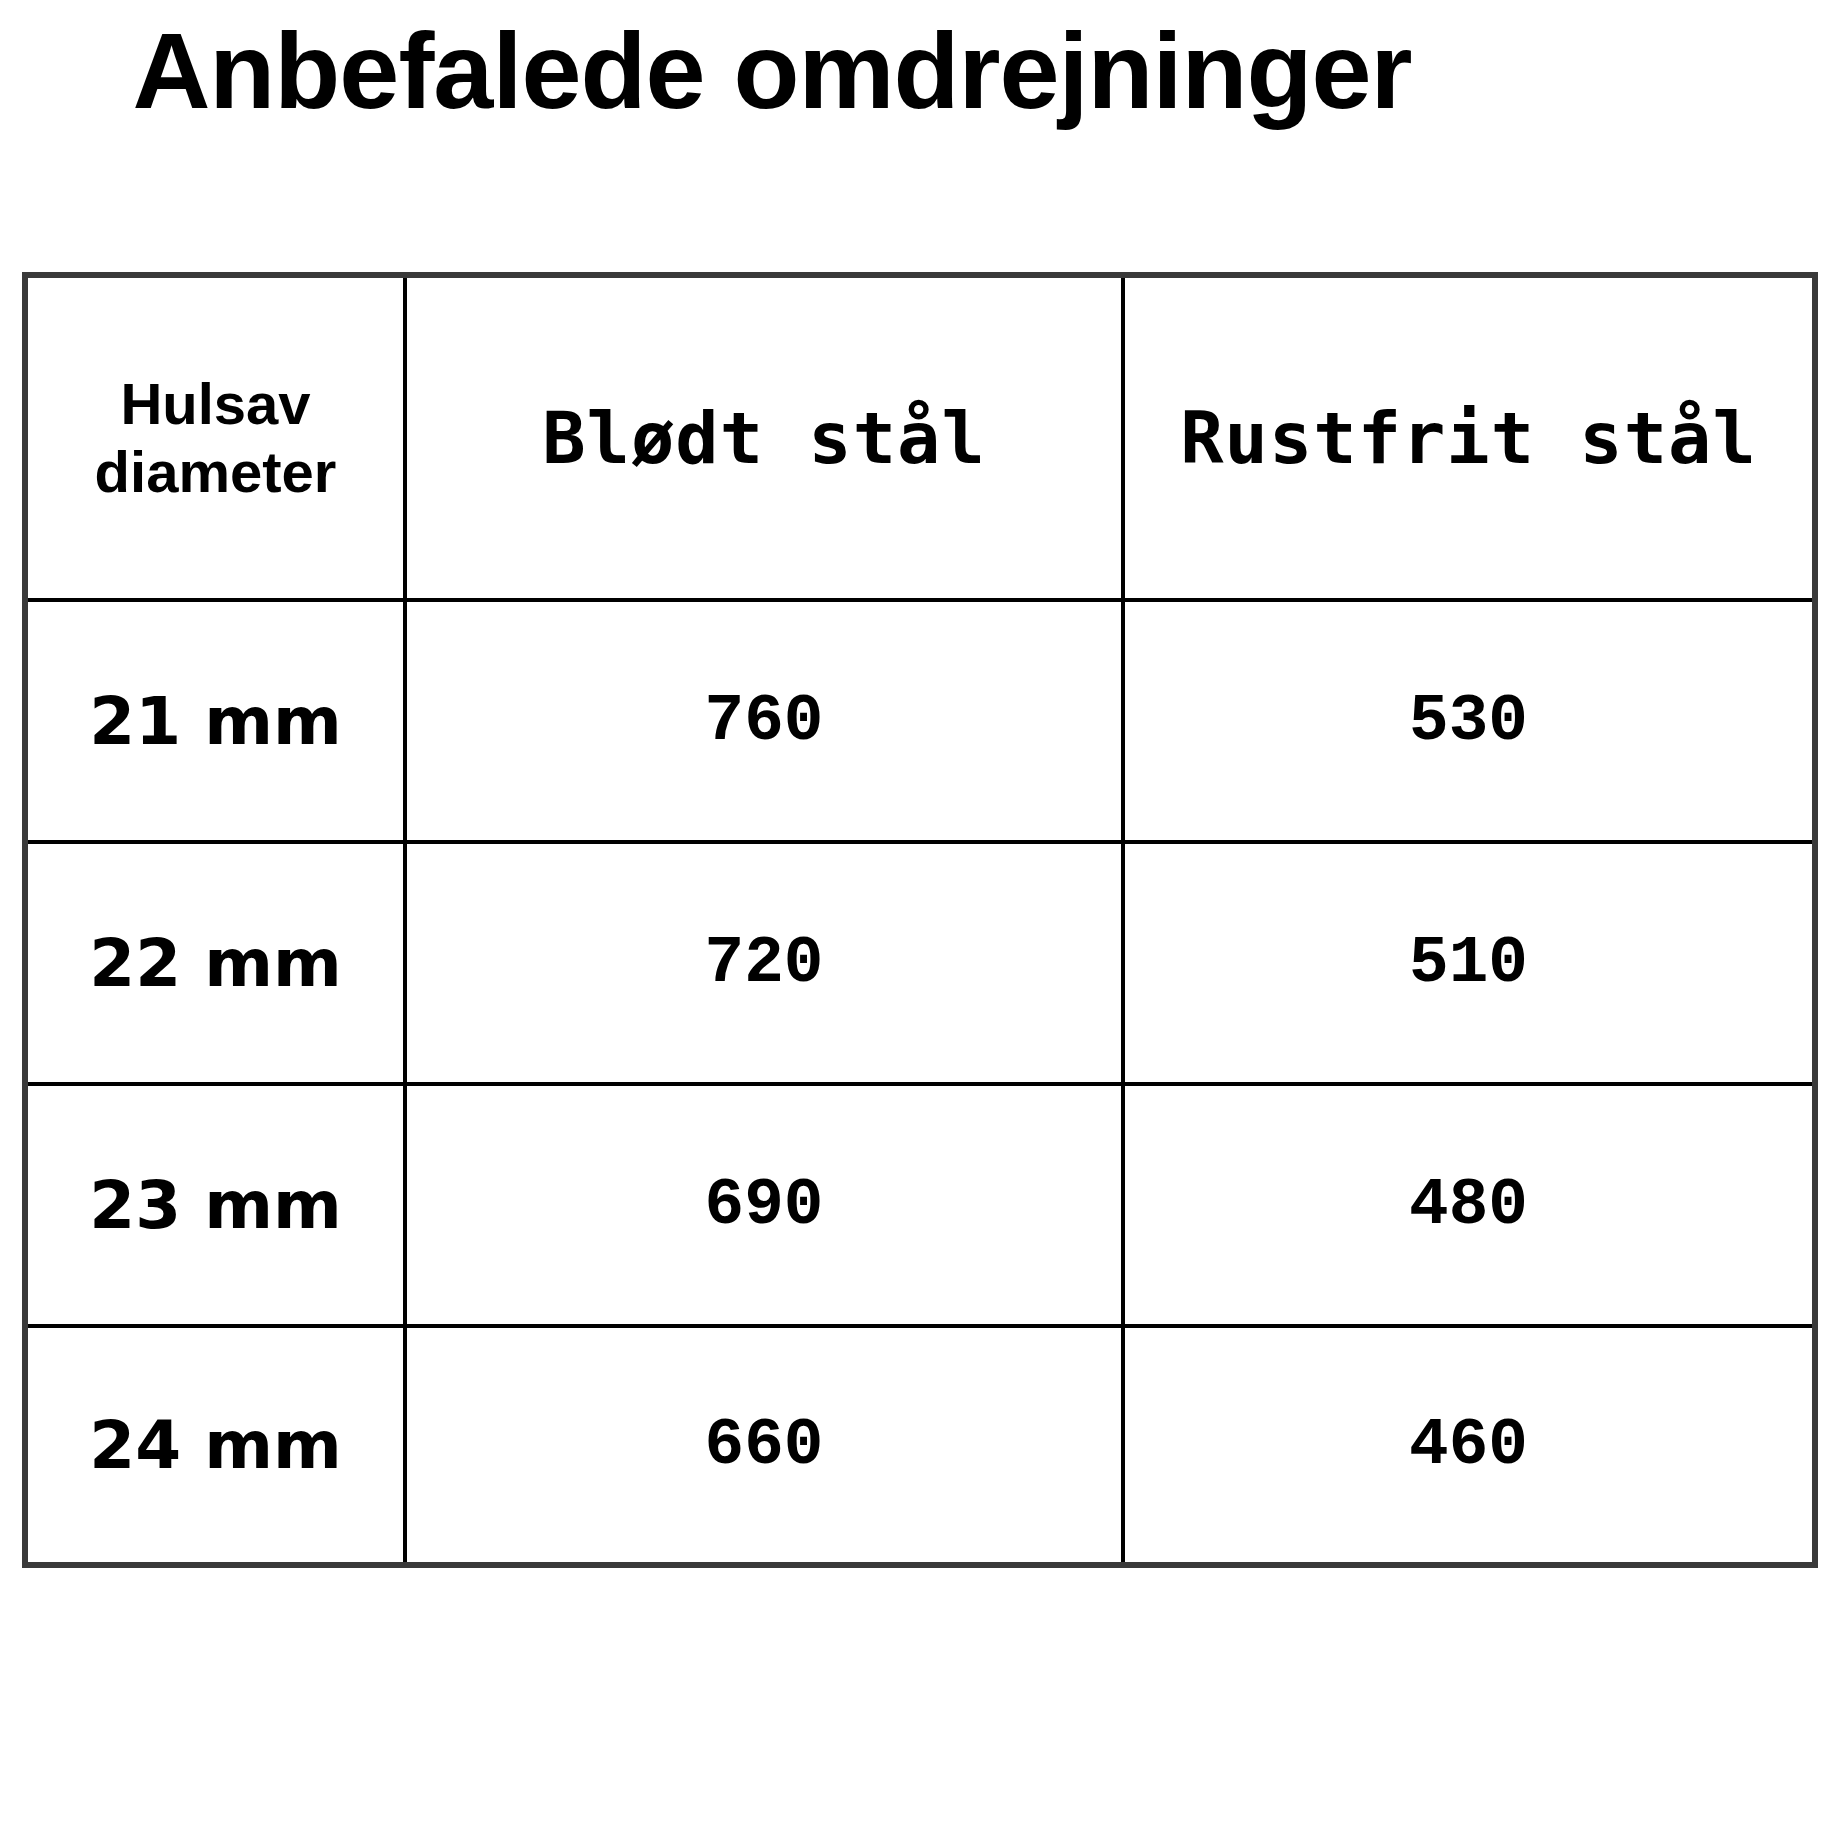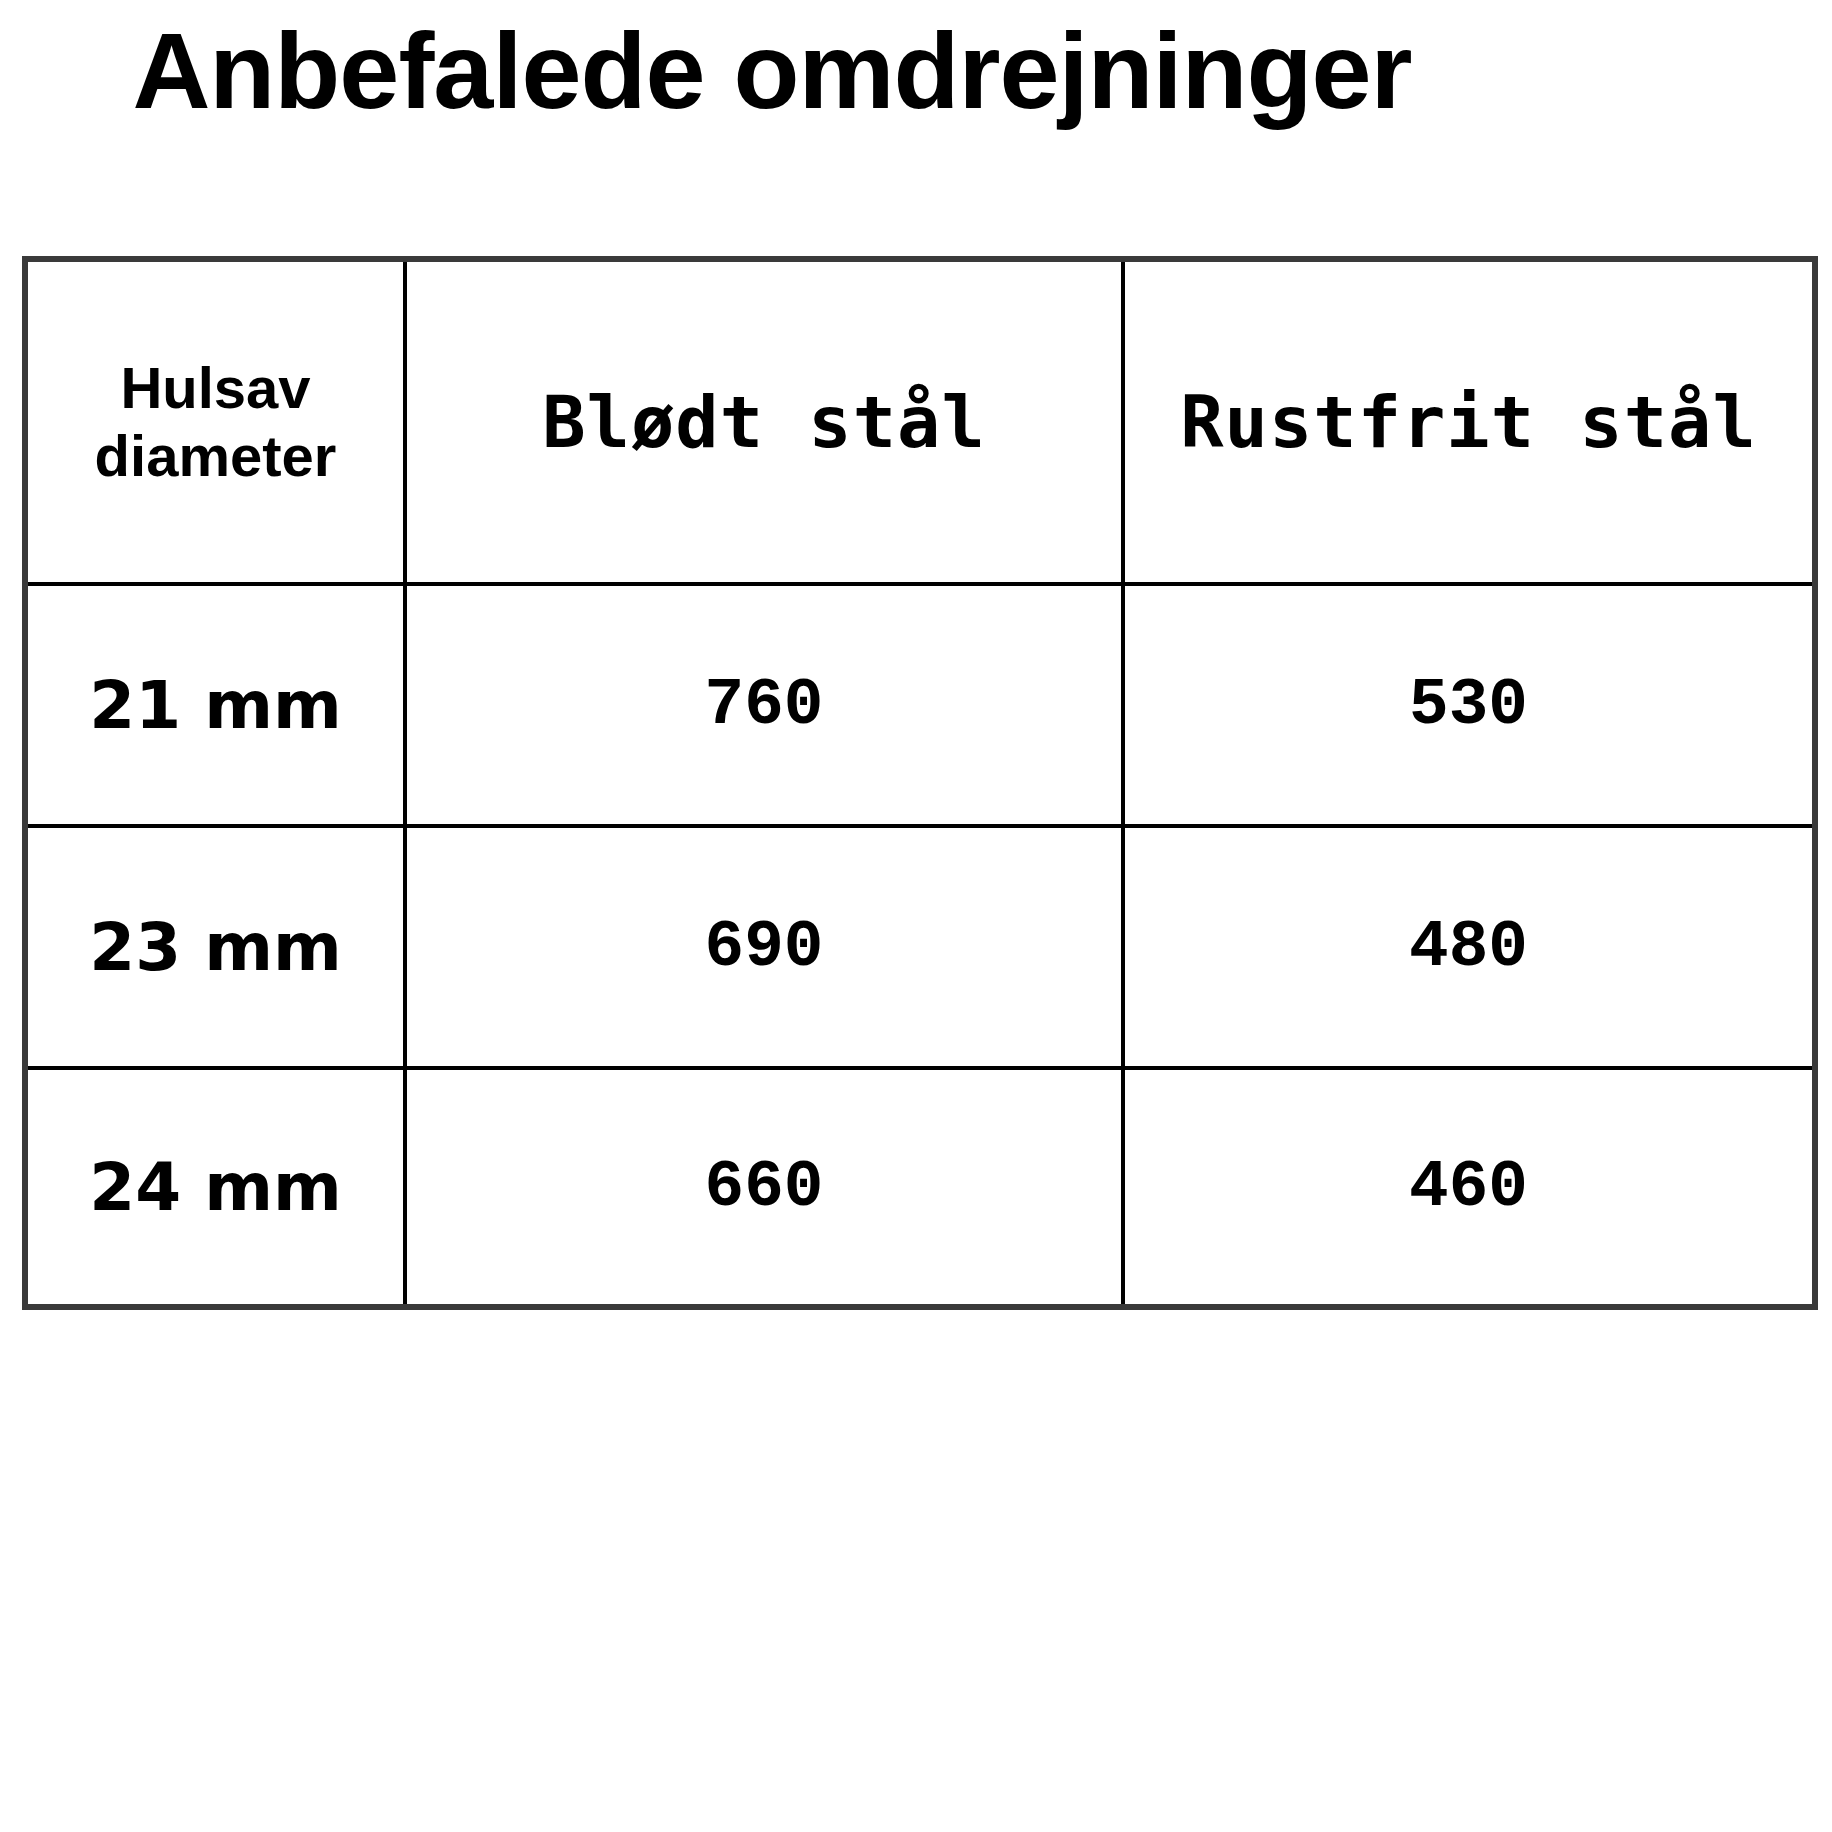--- a/index.html
+++ b/index.html
@@ -29,21 +29,21 @@
     line-height: 1.05;
     letter-spacing: -1px;
     margin: 0;
     padding-top: 14px;
     padding-left: 16px;
     white-space: nowrap;
   }
   .table-wrap {
     position: absolute;
     left: 22px;
-    top: 256px;
+    top: 272px;
     width: 1790px;
     border-radius: 12px;
   }
   table.specs {
     width: 1790px;
     border-collapse: collapse;
     table-layout: fixed;
   }
   table.specs col.c0 { width: 380px; }
   table.specs col.c1 { width: 718px; }
@@ -113,20 +113,25 @@
           <th class="head-mono">Rustfrit stål</th>
         </tr>
       </thead>
       <tbody>
         <tr>
           <td class="diam">21 mm</td>
           <td class="num">760</td>
           <td class="num">530</td>
         </tr>
         <tr>
+          <td class="diam">22 mm</td>
+          <td class="num">720</td>
+          <td class="num">510</td>
+        </tr>
+        <tr>
           <td class="diam">23 mm</td>
           <td class="num">690</td>
           <td class="num">480</td>
         </tr>
         <tr>
           <td class="diam">24 mm</td>
           <td class="num">660</td>
           <td class="num">460</td>
         </tr>
       </tbody>

